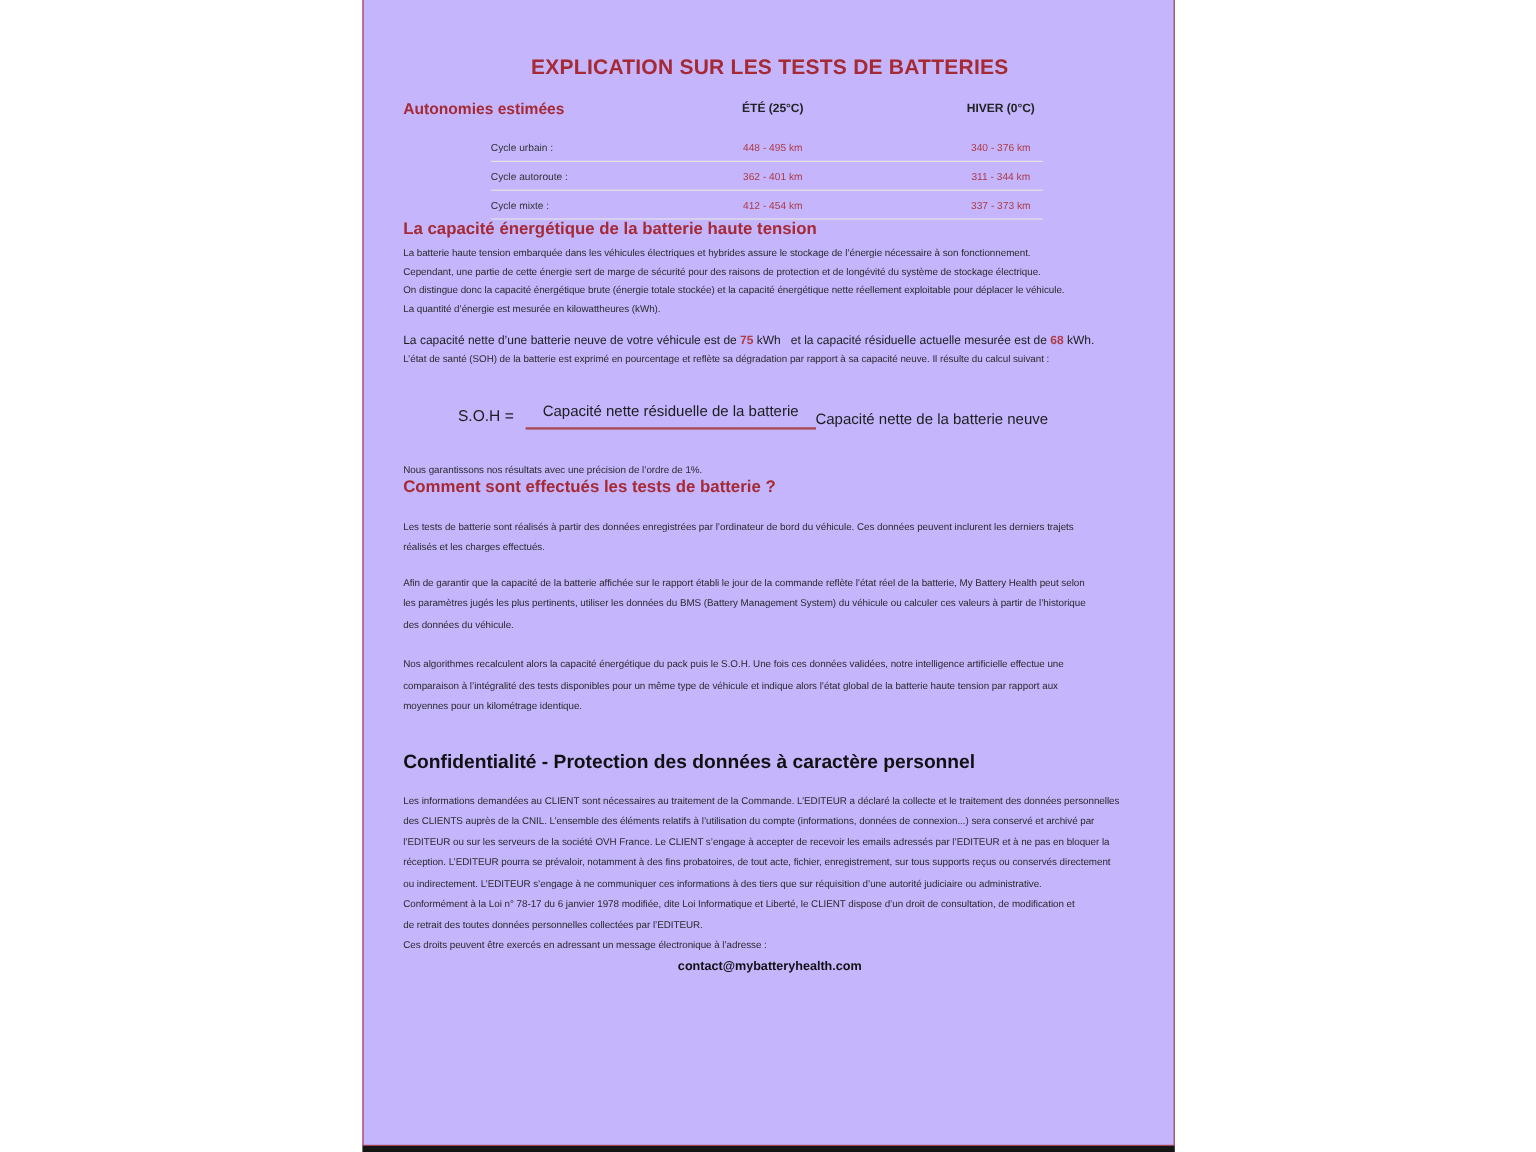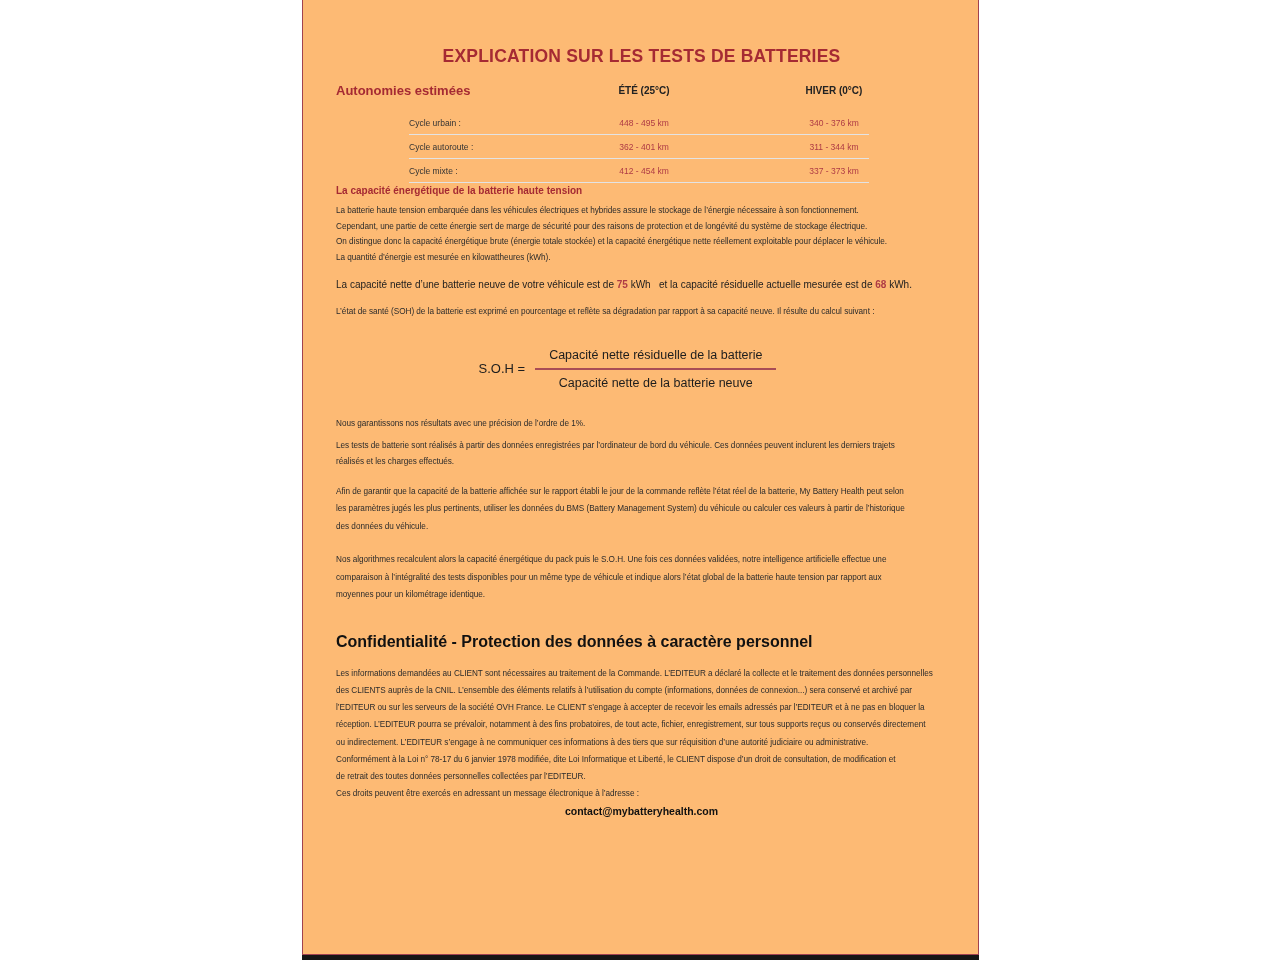--- a/index.html
+++ b/index.html
@@ -14,21 +14,21 @@
   html, body { margin: 0; padding: 0; }
   body {
     width: 1280px; height: 960px; position: relative; overflow: hidden;
     background: #ffffff;
     font-family: "Liberation Sans", sans-serif;
     color: #2b2b2b;
   }
   .page {
     position: absolute; left: 302px; top: 0;
     width: 677px; height: 955px;
-    background: #fdba74;
+    background: #c4b5fd;
     border-left: 1px solid var(--page-border);
     border-right: 1px solid var(--page-border);
     border-bottom: 1px solid var(--page-border);
   }
   .bottom-bar {
     position: absolute; left: 302px; top: 955px;
     width: 677px; height: 5px;
     background: var(--bottom-bar);
   }
   .content { padding: 0 31px 0 33px; }
@@ -44,49 +44,49 @@
   .autonomy { margin-top: 16px; }
   .a-head, .a-row { display: grid; grid-template-columns: 216px 184px 196px; }
   .a-heading { font-size: 13px; font-weight: bold; color: var(--accent); }
   .a-col { font-size: 10px; font-weight: bold; color: #222; text-align: center; align-self: center; }
   .a-rows { margin-top: 13px; }
   .a-row { height: 23px; align-items: center; }
   .a-label { padding-left: 73px; font-size: 8.5px; color: #333; }
   .a-val { font-size: 8.5px; font-weight: normal; color: var(--value-red); text-align: center; }
   .a-sep { height: 0; border-top: 1px solid var(--separator); margin-left: 73px; width: 460px; }
 
-  h2.sec { margin: 0; font-size: 10px; font-weight: bold; color: var(--accent); line-height: 15px; }
+  h2.sec { margin: 0; font-size: 14px; font-weight: bold; color: var(--accent); line-height: 15px; }
   .sec-capacity { margin-top: 50px; }
   .sec-soh { margin-top: 19px; }
   .sec-tests { margin-top: 17px; }
 
   p { margin: 0; }
   .body-lines {
     white-space: pre-line;
     font-size: 8.2px; letter-spacing: -0.03px;
     color: #2b2b2b;
   }
   .cap-lines { margin-top: 5px; line-height: 15.7px; }
   .summary { margin-top: 13px; font-size: 10px; color: #1d1d1d; }
   .summary .red { color: var(--value-red); font-weight: bold; }
-  .intro { margin-top: 16px; line-height: 12px; }
+  .intro { margin-top: 4px; line-height: 12px; }
 
   .formula {
     margin-top: 30px;
     display: flex; justify-content: center; align-items: center;
     transform: translateX(-14px);
     color: #1d1d1d;
   }
   .f-lhs { font-size: 13px; margin-right: 10px; }
-  .f-frac { display: inline-flex; flex-direction: column; align-items: center; }
+  .f-frac { display: inline-flex; flex-direction: row; }
   .f-num { font-size: 12.5px; padding: 0 14px 6px; border-bottom: 2px solid var(--fraction-line); }
   .f-den { font-size: 12.5px; padding-top: 6px; }
 
   .guarantee { margin-top: 28px; line-height: 12px; }
-  .p1 { margin-top: 8px; line-height: 16px; }
+  .p1 { margin-top: 19px; line-height: 16px; }
   .p2 { margin-top: 13px; line-height: 17.5px; }
   .p3 { margin-top: 16px; line-height: 17.5px; }
 
   .privacy-h { margin-top: 31px; font-size: 16px; font-weight: bold; color: #111; line-height: 14px; }
   .privacy-lines { margin-top: 6px; line-height: 17.2px; }
   .email { margin-top: 3px; text-align: center; font-size: 10.5px; font-weight: bold; color: #111; }
 </style>
 </head>
 <body>
 
@@ -136,20 +136,21 @@
     <div class="formula">
       <span class="f-lhs">S.O.H =</span>
       <span class="f-frac">
         <span class="f-num">Capacité nette résiduelle de la batterie</span>
         <span class="f-den">Capacité nette de la batterie neuve</span>
       </span>
     </div>
 
     <p class="body-lines guarantee">Nous garantissons nos résultats avec une précision de l’ordre de 1%.</p>
 
+    <h2 class="sec sec-tests">Comment sont effectués les tests de batterie ?</h2>
     <p class="body-lines p1">Les tests de batterie sont réalisés à partir des données enregistrées par l’ordinateur de bord du véhicule. Ces données peuvent inclurent les derniers trajets
 réalisés et les charges effectués.</p>
     <p class="body-lines p2">Afin de garantir que la capacité de la batterie affichée sur le rapport établi le jour de la commande reflète l’état réel de la batterie, My Battery Health peut selon
 les paramètres jugés les plus pertinents, utiliser les données du BMS (Battery Management System) du véhicule ou calculer ces valeurs à partir de l’historique
 des données du véhicule.</p>
     <p class="body-lines p3">Nos algorithmes recalculent alors la capacité énergétique du pack puis le S.O.H. Une fois ces données validées, notre intelligence artificielle effectue une
 comparaison à l’intégralité des tests disponibles pour un même type de véhicule et indique alors l’état global de la batterie haute tension par rapport aux
 moyennes pour un kilométrage identique.</p>
 
     <h3 class="privacy-h">Confidentialité - Protection des données à caractère personnel</h3>

